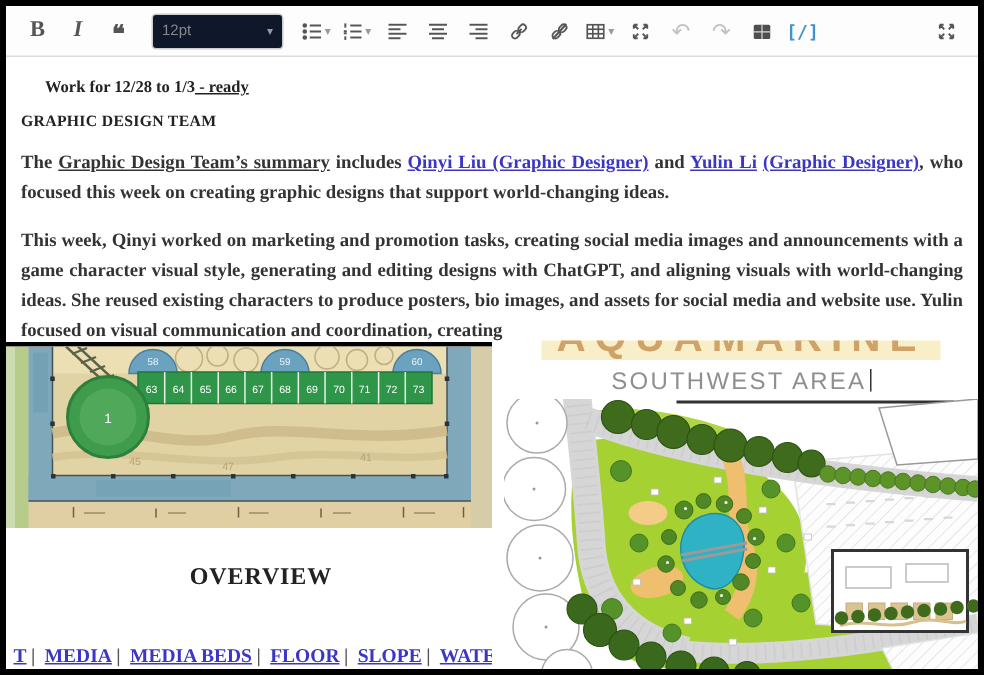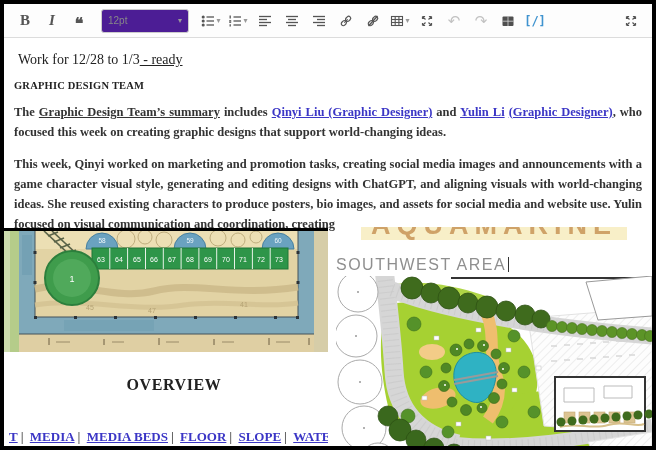--- a/index.html
+++ b/index.html
@@ -9,32 +9,32 @@
 
   
   .toolbar{height:33px;border-bottom:1px solid #dcdcdc;display:flex;align-items:center;
            padding:0 10px;gap:5px;background:#fdfdfd;}
   .tbtn{min-width:22px;height:24px;display:flex;align-items:center;justify-content:center;
         color:#555;cursor:pointer;border-radius:3px;}
   .tbtn svg{display:block;}
   .b-label{font-family:"Liberation Serif",serif;font-weight:700;font-size:15px;}
   .i-label{font-family:"Liberation Serif",serif;font-style:italic;font-weight:600;font-size:15px;}
   .q-label{font-family:"Liberation Serif",serif;font-weight:700;font-size:16px;line-height:10px;margin-top:6px;}
-  .font-select{width:74px;height:22px;border:1px solid #ccc;border-radius:3px;background:#4c1d95;
+  .font-select{width:74px;height:22px;border:1px solid #ccc;border-radius:3px;background:#0f172a;
                display:flex;align-items:center;justify-content:space-between;padding:0 6px;
                font-size:10px;color:#888;margin:0 6px;cursor:pointer;}
   .caret-down{font-size:8px;color:#999;margin-left:1px;}
   .disabled{color:#c2c2c2;}
   .undo-glyph{font-size:15px;}
   .code-btn{color:#3f93cf;font-family:"DejaVu Sans Mono",monospace;font-weight:700;font-size:12px;}
   .spacer{flex:1;}
 
   
   .doc{padding:14px 10px 0;font-family:"Liberation Serif",serif;color:#333;}
-  .work-line{font-size:14px;font-weight:400;color:#222;margin:0 4px 12px;}
+  .work-line{font-size:11px;font-weight:700;color:#222;margin:0 16px 12px;}
   .work-line .u{text-decoration:underline;}
   .page-title{font-size:21px;font-weight:700;color:#222;margin:0 0 15px;}
   .team-heading{font-size:10.5px;font-weight:700;color:#222;margin:0 0 11px;letter-spacing:.2px;}
   .doc p{font-size:12.5px;line-height:1.62;text-align:justify;margin:8px 0 11px;font-weight:bold;}
   .doc a{color:#3b36c6;text-decoration:underline;cursor:pointer;}
   .summary-link{color:#333 !important;text-decoration:underline;text-decoration-color:#b5a03c;}
 
   
   .left-overlay{position:absolute;left:4px;top:228px;width:324px;height:218px;background:#fff;
                 border-top:3px solid #000;box-sizing:border-box;overflow:hidden;}
@@ -44,21 +44,21 @@
                     font-size:16px;letter-spacing:.6px;color:#222;margin-top:24px;padding-left:16px;}
   .nav-row{position:absolute;left:0;right:0;bottom:1px;white-space:nowrap;overflow:hidden;
            font-family:"Liberation Serif",serif;font-weight:700;font-size:13px;padding-left:2px;color:#555;}
   .nav-row a{color:#3b36c6;text-decoration:underline;margin:0 3px;cursor:pointer;}
 
   
   .right-overlay{position:absolute;left:336px;top:227px;width:316px;height:219px;background:#fff;overflow:hidden;}
   .clipped-title{height:13px;overflow:hidden;display:flex;justify-content:center;}
   .clipped-title span{font-weight:700;font-size:27px;letter-spacing:6px;line-height:1;
                       color:#cfa268;background:#f8efc8;margin-top:-15px;padding:0 10px;}
-  .subtitle-row{text-align:left;margin-top:16px;}
+  .subtitle-row{text-align:center;margin-top:6px;}
   .subtitle{display:inline-block;font-size:16px;color:#8f8f8f;letter-spacing:1.5px;}
   .text-cursor{display:inline-block;width:1px;height:15px;background:#333;vertical-align:-2px;margin-left:2px;}
   .plan-img{display:block;margin-top:2px;}
 </style>
 </head>
 <body>
 
 <div class="screen">
 
   <div class="editor">

